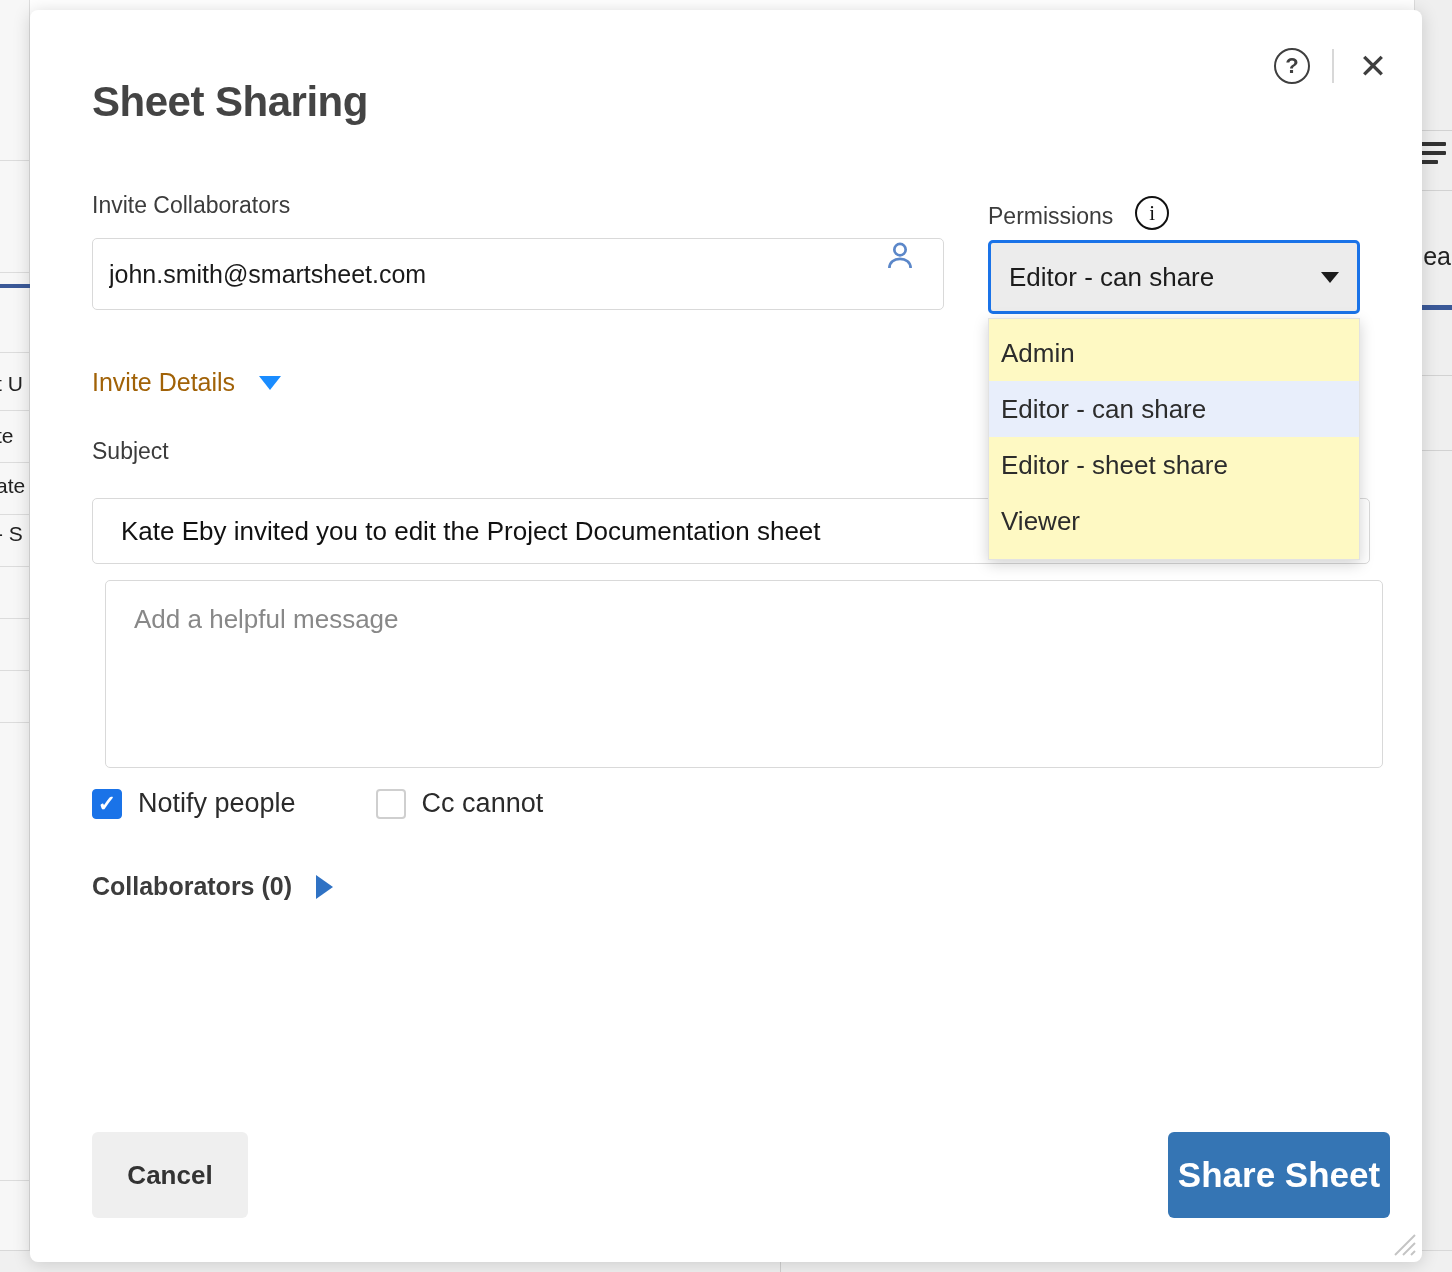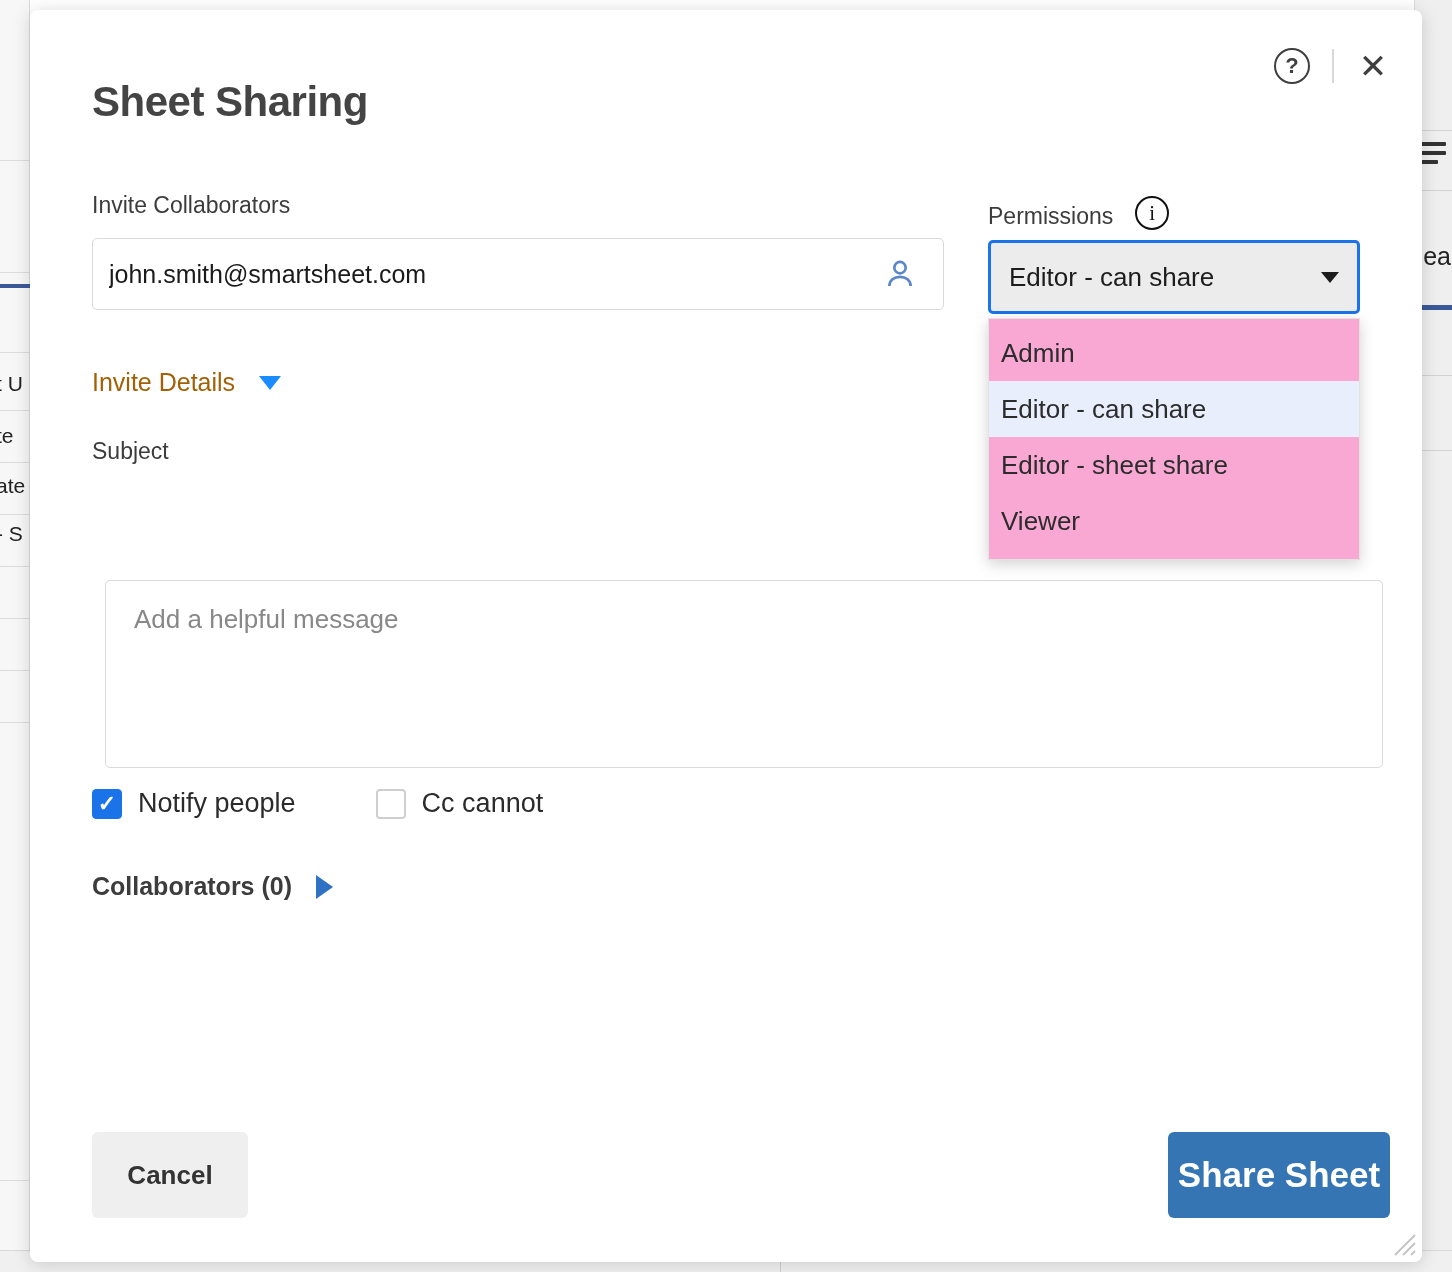--- a/index.html
+++ b/index.html
@@ -162,21 +162,21 @@
   }
 
   
   .email-wrap {
     position: absolute;
     left: 62px; top: 228px;
     width: 852px; height: 72px;
     border: 1.5px solid #d9d9d9;
     border-radius: 5px;
     background: #fff;
-    display: flex; align-items: center;
+    display: flex; 
   }
   .email-input {
     flex: 1;
     border: none; outline: none;
     font-size: 25px;
     color: #1a1a1a;
     padding: 0 18px 0 16px;
     font-family: "Liberation Sans", sans-serif;
     background: transparent;
   }
@@ -208,21 +208,21 @@
     border-left: 9px solid transparent;
     border-right: 9px solid transparent;
     border-top: 11px solid #1c1c1c;
   }
 
   
   .perm-dropdown {
     position: absolute;
     left: 958px; top: 308px;
     width: 372px;
-    background: #f9a8d4;
+    background: #fef9c3;
     border: 1px solid #e2e2e2;
     box-shadow: 0 4px 14px rgba(0,0,0,0.18);
     z-index: 40;
     padding: 6px 0 10px 0;
   }
   .perm-option {
     height: 56px;
     display: flex; align-items: center;
     padding-left: 12px;
     font-size: 26px;
@@ -436,20 +436,23 @@
     <div class="perm-option">Editor - sheet share</div>
     <div class="perm-option">Viewer</div>
   </div>
 
   <div class="invite-details">
     <span class="invite-details-label">Invite Details</span>
     <span class="tri-down"></span>
   </div>
 
   <div class="field-label lbl-subject">Subject</div>
+  <div class="subject-wrap">
+    <input class="subject-input" type="text" value="Kate Eby invited you to edit the Project Documentation sheet" style="">
+  </div>
 
   <textarea class="message-area" placeholder="Add a helpful message" style=""></textarea>
 
   <div class="checkrow">
     <div class="checkitem">
       <span class="cbox checked">
         <span class="tick">✓</span>
       </span>
       <span class="check-label">Notify people</span>
     </div>

